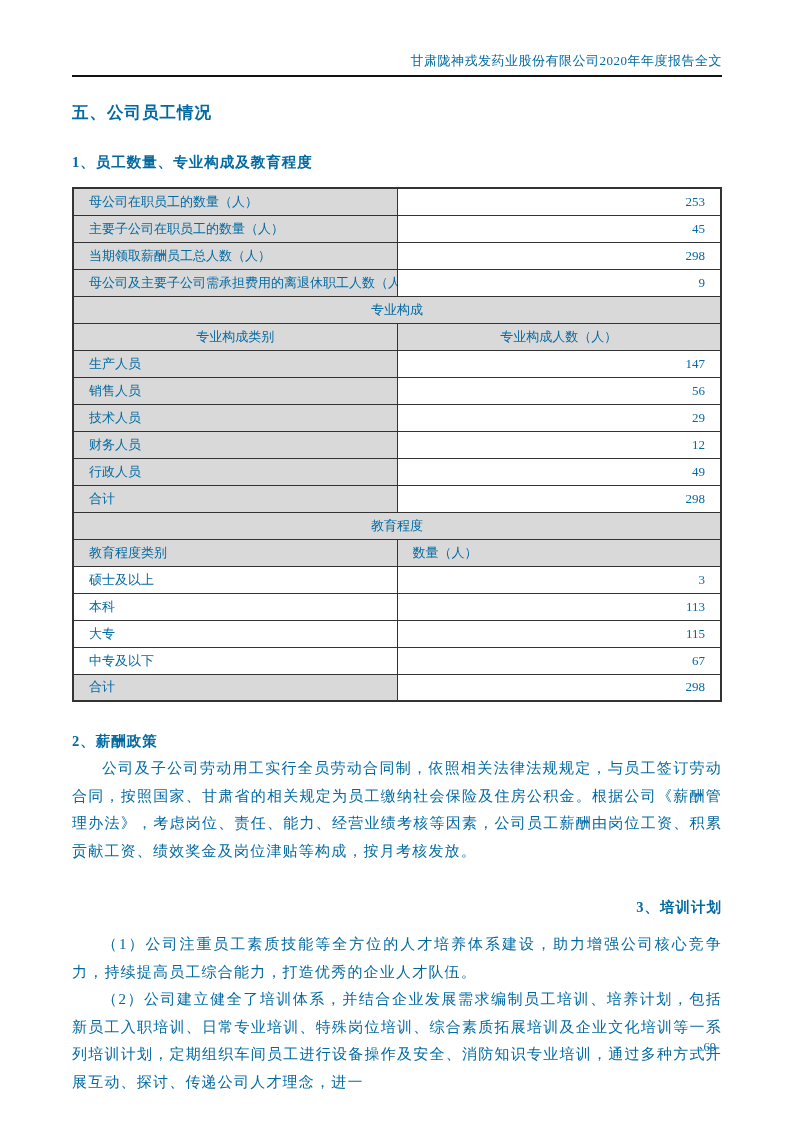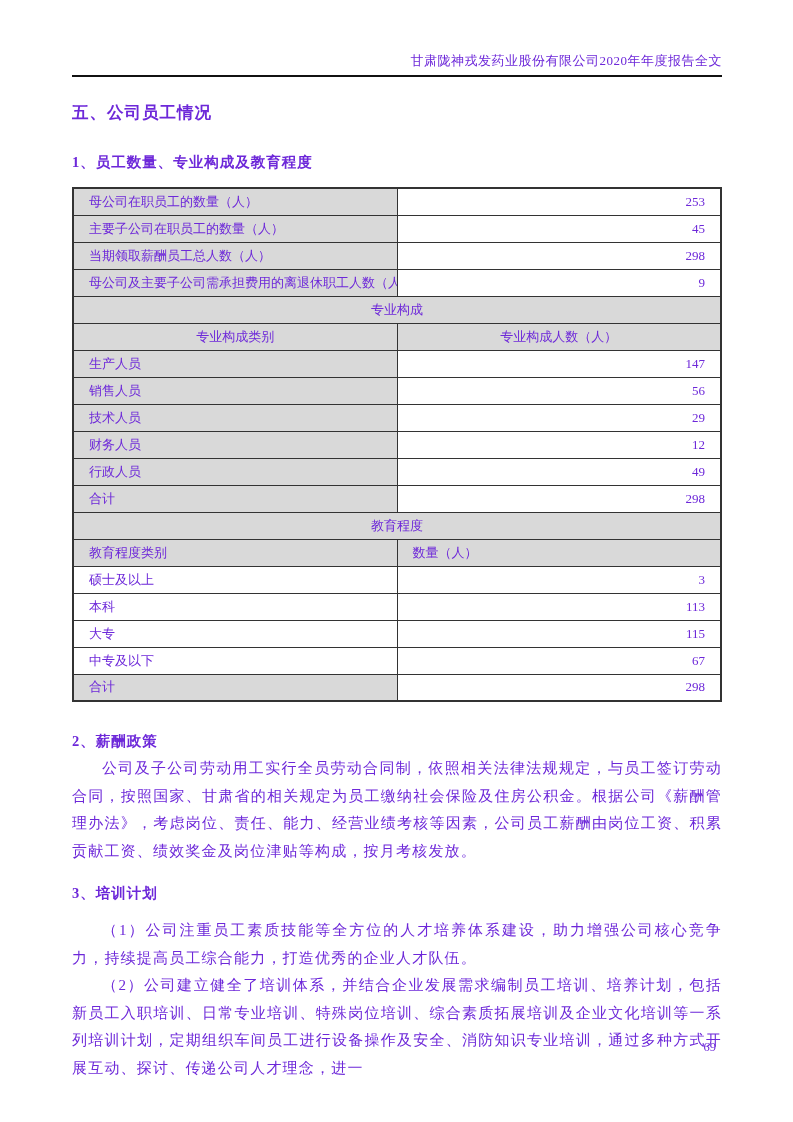--- a/index.html
+++ b/index.html
@@ -4,21 +4,21 @@
 <style>
   * { margin: 0; padding: 0; box-sizing: border-box; }
   html, body { background: #888; }
   .page {
     position: relative;
     width: 793px;
     height: 1122px;
     margin: 0 auto;
     background: #ffffff;
     font-family: "Liberation Serif", "DejaVu Serif", serif;
-    color: #6d28d9;
+    color: #0369a1;
     overflow: hidden;
   }
   .content {
     margin-left: 72px;
     margin-right: 71px;
   }
   .page-header {
     padding-top: 52px;
     padding-bottom: 5px;
     border-bottom: 2px solid #111111;
@@ -32,21 +32,21 @@
     font-weight: bold;
     letter-spacing: 1px;
   }
   .subsection-title {
     font-size: 14.5px;
     font-weight: bold;
     letter-spacing: 1px;
   }
   .sub1 { margin-top: 29px; }
   .sub2 { margin-top: 30px; }
-  .sub3 { margin-top: 19px; }
+  .sub3 { margin-top: 33px; text-align: right; }
   table.report-table {
     margin-top: 15px;
     width: 100%;
     border-collapse: collapse;
     table-layout: fixed;
     font-size: 13px;
     border: 2px solid #333333;
   }
   table.report-table td {
     border: 1px solid #333333;

